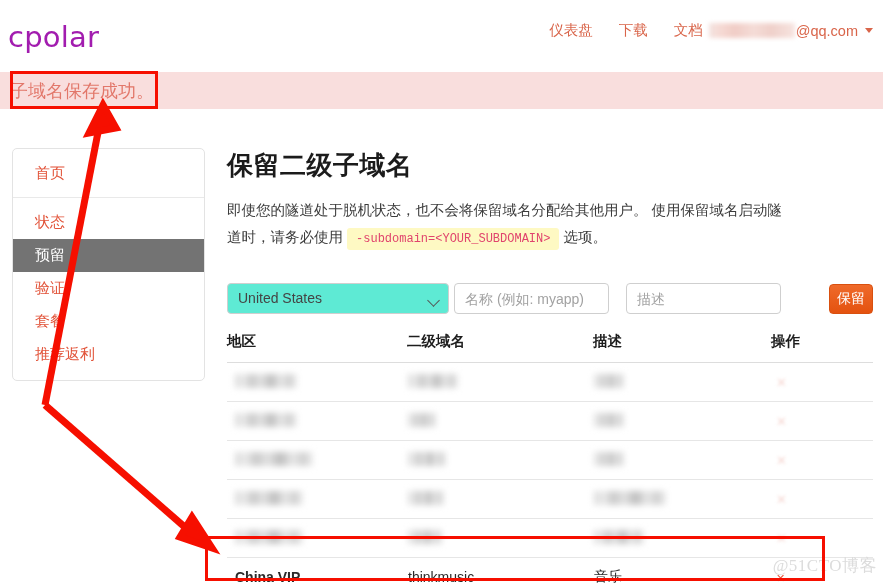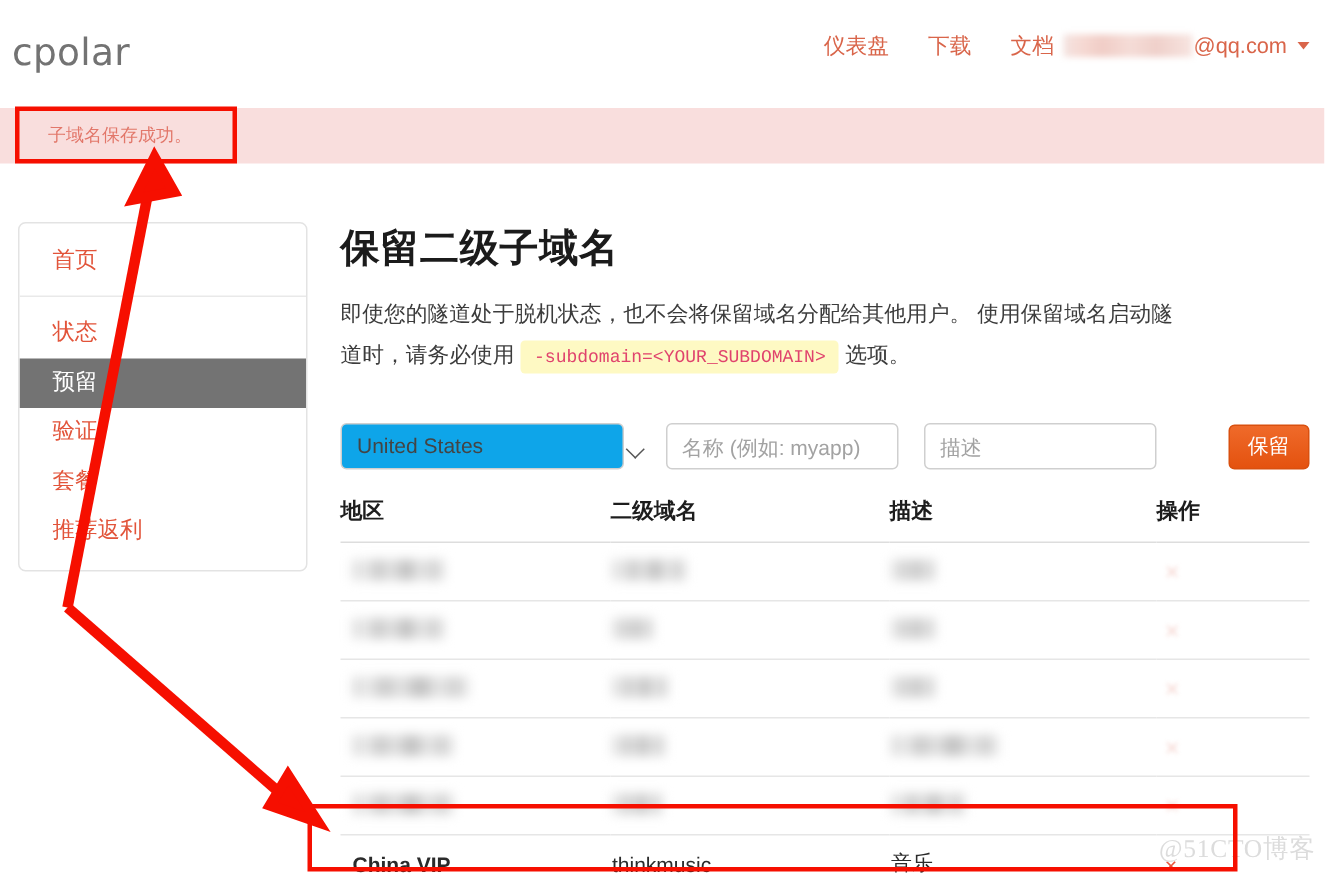--- a/index.html
+++ b/index.html
@@ -21,23 +21,23 @@
   .header {
     position: absolute;
     left: 0; top: 0;
     width: 883px; height: 72px;
     background: #ffffff;
     box-sizing: border-box;
   }
   .logo {
     position: absolute;
     left: 8px; top: 20px;
-    font-size: 25px;
+    font-size: 29px;
     letter-spacing: 0.2px;
-    color: #737373;
+    color: #a21caf;
     font-family: "DejaVu Sans", sans-serif;
     font-weight: 400;
   }
   .nav {
     position: absolute;
     right: 10px; top: 21px;
     display: flex;
     align-items: center;
     gap: 0px;
     font-size: 14.5px;
@@ -83,22 +83,22 @@
     position: absolute;
     left: 0; top: 72px;
     width: 883px; height: 37px;
     background: #f9dedd;
     box-sizing: border-box;
     display: flex;
     align-items: center;
   }
   .alert-text {
     color: #e2776a;
-    font-size: 12px;
-    padding-left: 32px;
+    font-size: 18px;
+    padding-left: 10px;
   }
 
   
   .sidebar {
     position: absolute;
     left: 12px; top: 148px;
     width: 193px;
     background: #ffffff;
     border: 1px solid #e3e3e3;
     border-radius: 5px;
@@ -158,25 +158,25 @@
   .form-row {
     display: flex;
     align-items: center;
     margin-top: 30px;
   }
   .sel-wrap {
     position: relative;
     width: 222px;
   }
   .sel {
-    width: 189px;
+    width: 222px;
     height: 31px;
     border: 1px solid #cfcfcf;
     border-radius: 4px;
-    background: #0ea5e9;
+    background: #5eead4;
     box-sizing: border-box;
     font-size: 14px;
     color: #444;
     padding: 0 26px 0 10px;
     line-height: 29px;
     white-space: nowrap;
     overflow: hidden;
   }
   .sel-caret {
     position: absolute;

